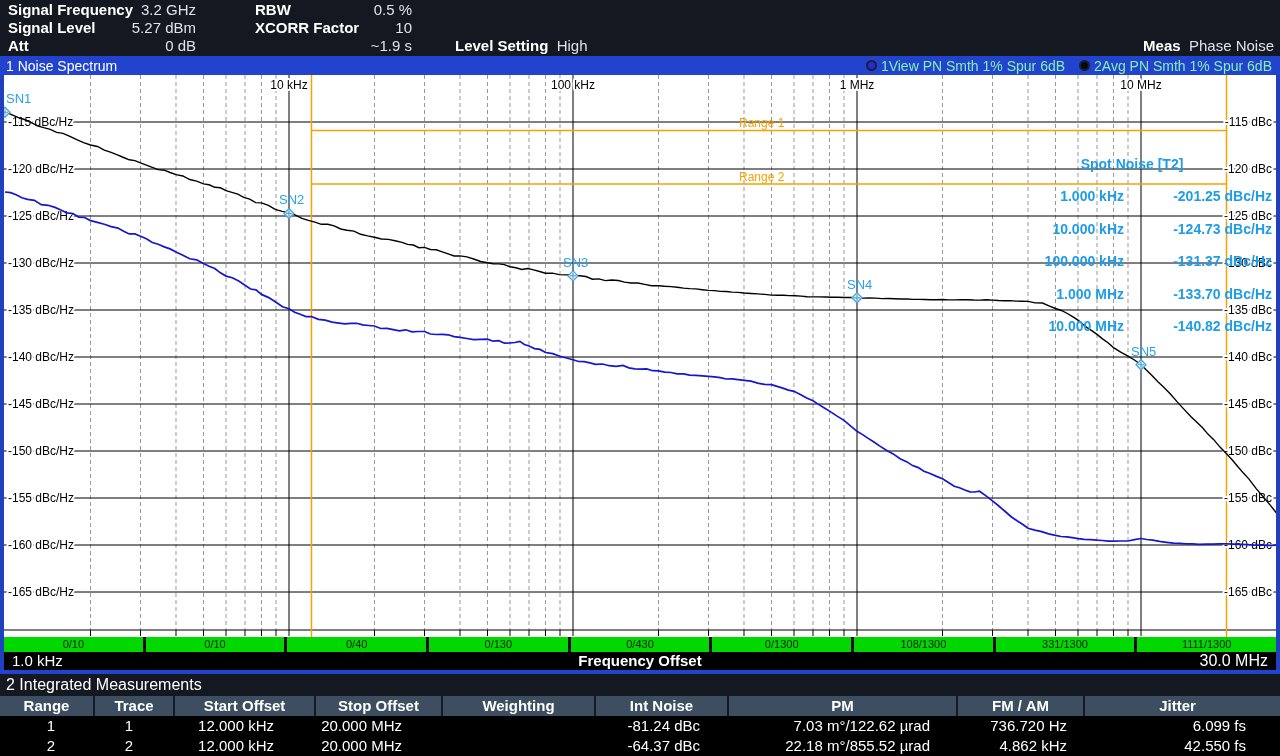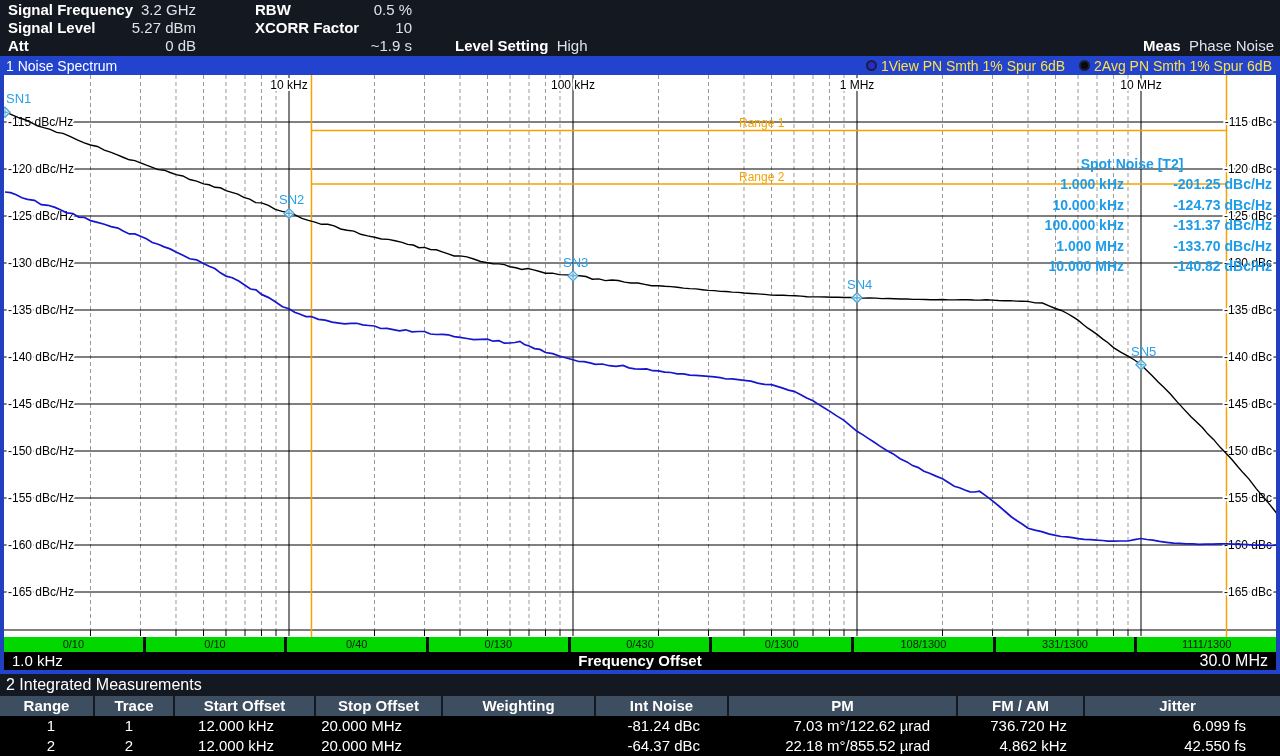--- a/index.html
+++ b/index.html
@@ -9,32 +9,32 @@
   .hdr{position:absolute;left:0;top:0;width:1280px;height:56px;background:#141821;}
   .hrow{position:absolute;height:18px;line-height:18px;font-size:15px;color:#e8eaee;white-space:nowrap;}
   .hlabel{font-weight:bold;color:#ffffff;}
   .hval{color:#dfe2e8;}
   .vr{position:absolute;text-align:right;display:inline-block;}
   
   .titlebar{position:absolute;left:0;top:56px;width:1280px;height:19px;background:#2143ce;
             display:flex;align-items:center;padding:0;box-sizing:border-box;}
   .wtitle{color:#ffffff;font-size:14px;padding-left:6px;}
   .legend{margin-left:auto;display:flex;align-items:center;gap:14px;padding-right:8px;}
-  .legitem{display:flex;align-items:center;gap:4px;color:#fde047;font-size:14px;}
+  .legitem{display:flex;align-items:center;gap:4px;color:#86efac;font-size:14px;}
   .tracedot{width:7px;height:7px;border-radius:50%;border:2px solid #1a2038;display:inline-block;}
   
   .frameL,.frameR{position:absolute;top:75px;width:4px;height:595px;background:#2040c0;}
   .frameL{left:0;} .frameR{left:1276px;}
   .frameB{position:absolute;left:0;top:670px;width:1280px;height:4px;background:#2143ce;}
   
   #plotwrap{position:absolute;left:4px;top:75px;width:1272px;height:562px;background:#ffffff;}
   
   .spot{position:absolute;left:982px;top:79px;width:292px;color:#1e9ce8;font-weight:bold;font-size:14px;}
   .spot .stitle{text-align:center;height:20px;line-height:20px;}
-  .sprow{display:flex;height:20.5px;line-height:20.5px;}
+  .sprow{display:flex;height:20.5px;line-height:20.5px;margin-top:12px;}
   .spf{width:138px;text-align:right;}
   .spv{flex:1;text-align:right;padding-right:6px;}
   
   .greenbar{position:absolute;left:4px;top:637px;width:1272px;height:15px;background:#0a0e14;
             display:flex;gap:3px;}
   .gseg{flex:1;background:#00d800;color:#053005;font-size:11px;line-height:15px;text-align:center;
         font-weight:normal;color:#0a1a0a;}
   
   .xbar{position:absolute;left:4px;top:652px;width:1272px;height:18px;background:#000000;color:#fff;}
   .xbar .xl{position:absolute;left:8px;top:0;font-size:15px;line-height:18px;}

